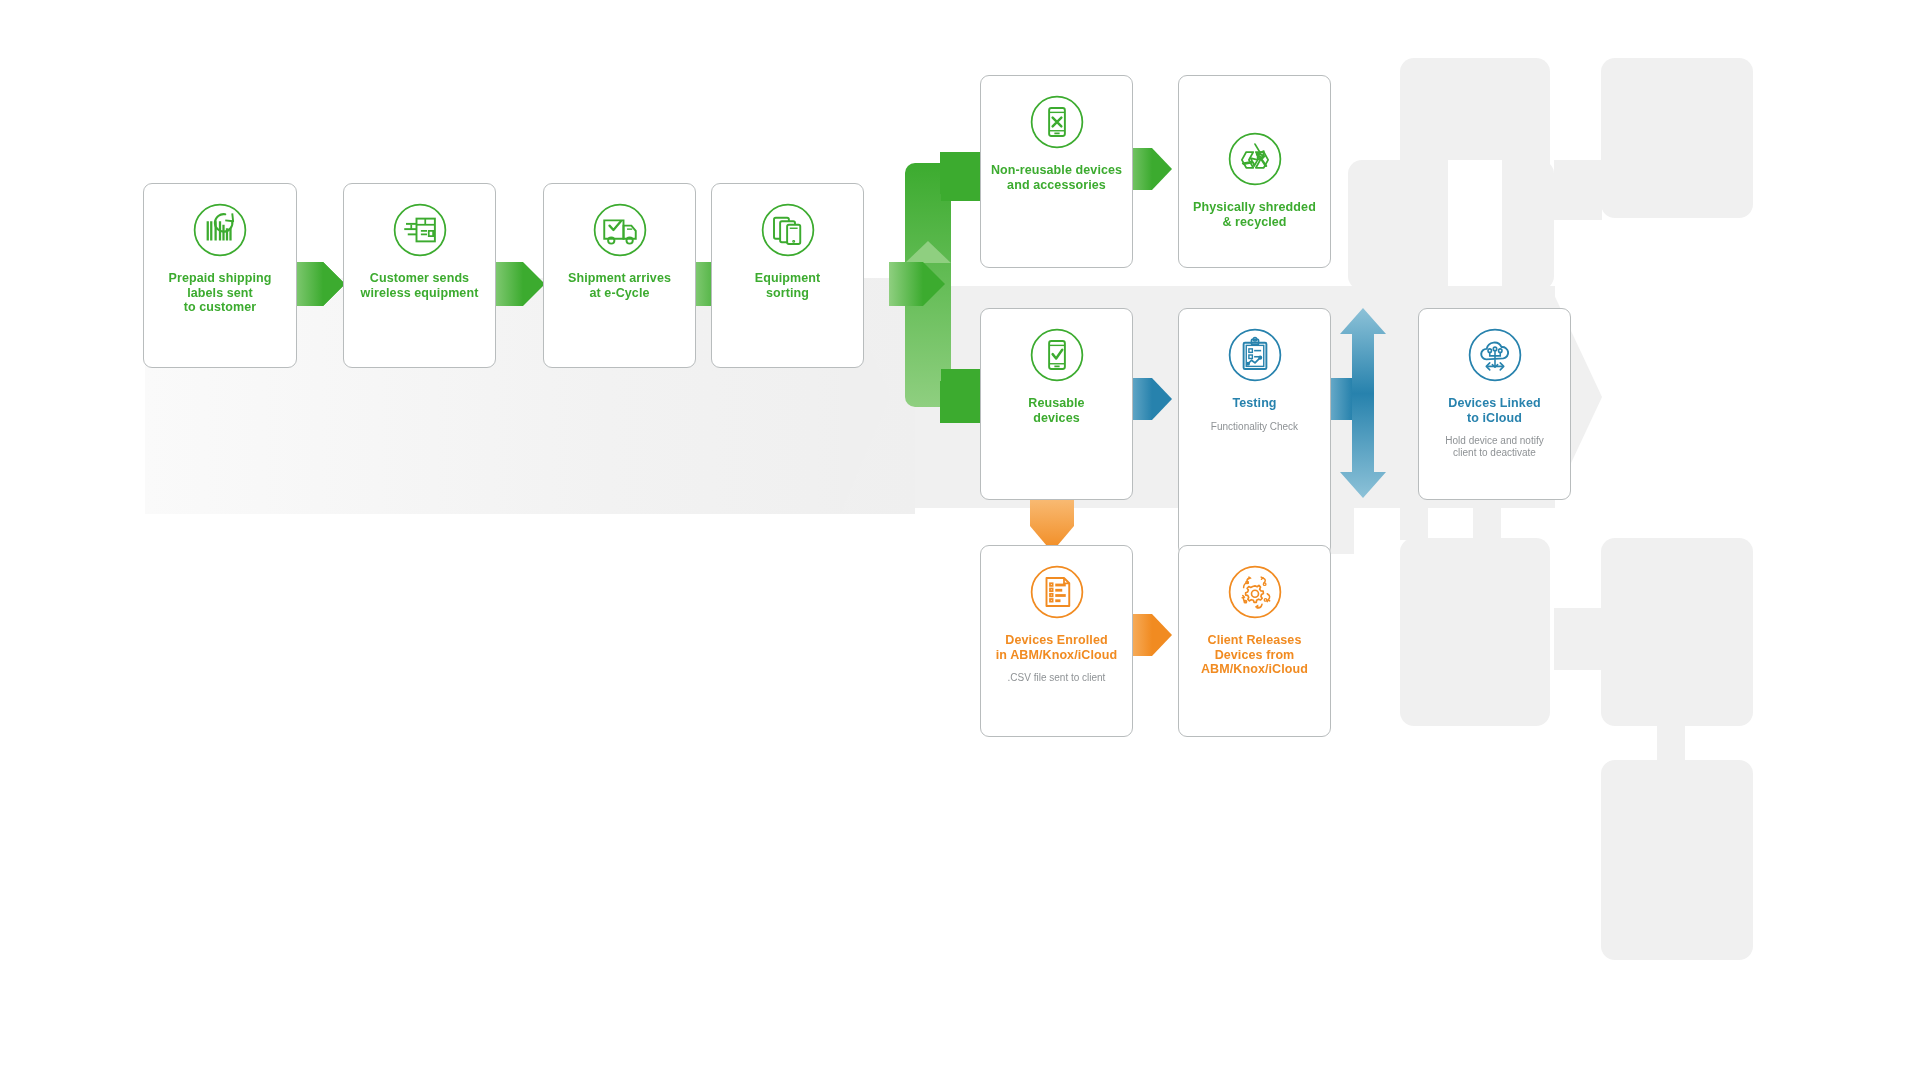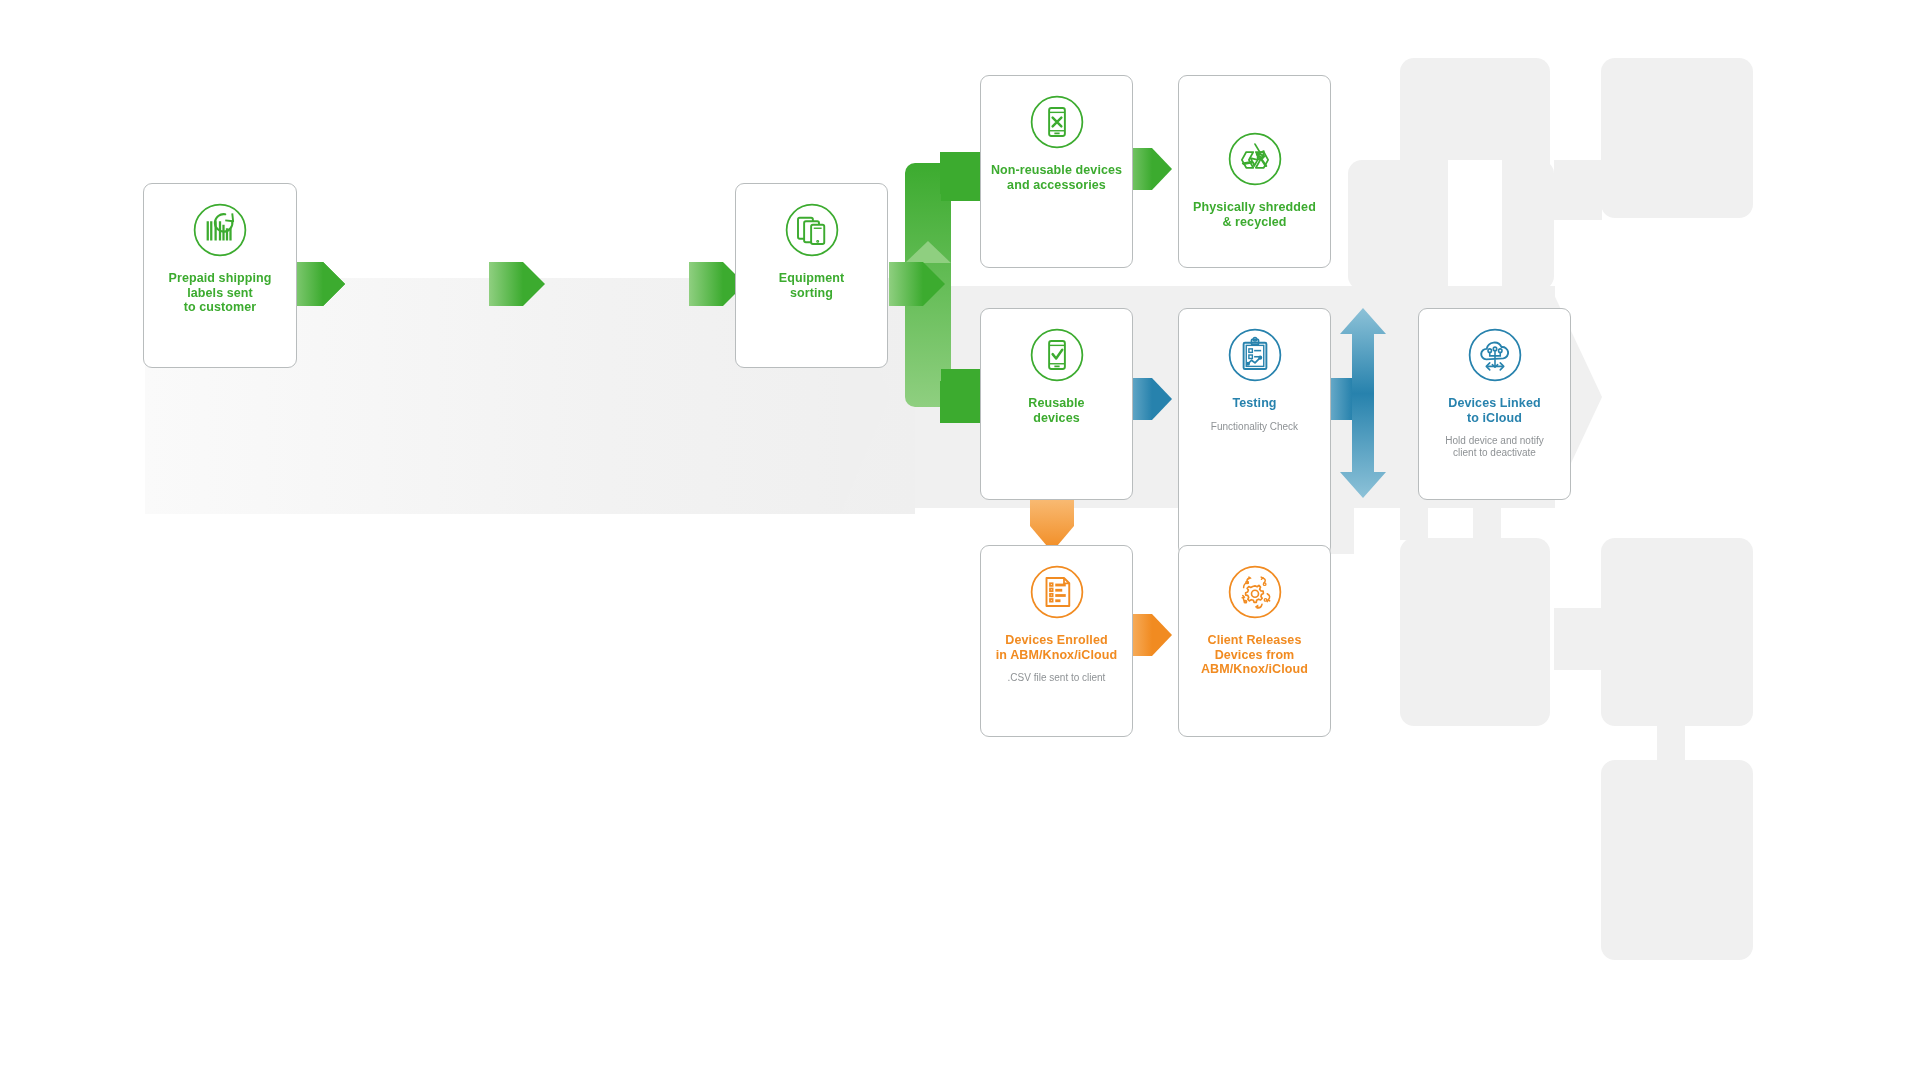--- a/index.html
+++ b/index.html
@@ -290,23 +290,55 @@
           <line x1="40" y1="30" x2="40" y2="44"></line>
           <line x1="44" y1="30" x2="44" y2="44"></line>
         </g>
         <path d="M38 14 a10 10 0 1 0 8 8" stroke-width="2.4" stroke-linecap="round"></path>
         <path d="M46 13 l1 9 l-9 -1" stroke-width="2.2" stroke-linejoin="round"></path>
       </svg>
     </div>
     <div class="card-title green-txt">Prepaid shipping<br>labels sent<br>to customer</div>
   </div>
 
-
-
-  <div class="card" style="left:735px;top:183px;width:153px;height:185px;">
+  <div class="card" style="left:343px;top:183px;width:153px;height:185px;">
+    <div class="card-icon">
+      <svg viewBox="0 0 64 64" fill="none" stroke="#3cab2f" stroke-width="2">
+        <circle cx="32" cy="32" r="29"></circle>
+        <rect x="28" y="19" width="21" height="26" stroke-width="2.2"></rect>
+        <line x1="28" y1="26" x2="49" y2="26" stroke-width="2"></line>
+        <line x1="38" y1="19" x2="38" y2="26" stroke-width="2"></line>
+        <line x1="16" y1="25" x2="28" y2="25" stroke-width="2.2"></line>
+        <line x1="14" y1="31" x2="28" y2="31" stroke-width="2.2"></line>
+        <line x1="18" y1="37" x2="28" y2="37" stroke-width="2.2"></line>
+        <line x1="22" y1="26" x2="22" y2="31" stroke-width="2"></line>
+        <line x1="33" y1="33" x2="40" y2="33" stroke-width="2"></line>
+        <line x1="33" y1="37" x2="40" y2="37" stroke-width="2"></line>
+        <rect x="42" y="33" width="5" height="6" stroke-width="2"></rect>
+      </svg>
+    </div>
+    <div class="card-title green-txt">Customer sends<br>wireless equipment</div>
+  </div>
+
+  <div class="card" style="left:543px;top:183px;width:153px;height:185px;">
+    <div class="card-icon">
+      <svg viewBox="0 0 64 64" fill="none" stroke="#3cab2f" stroke-width="2">
+        <circle cx="32" cy="32" r="29"></circle>
+        <path d="M14 21 H36 V42 H14 Z" stroke-width="2.2" stroke-dasharray="0"></path>
+        <path d="M36 27 H45 L50 33 V42 H36 Z" stroke-width="2.2"></path>
+        <circle cx="22" cy="44" r="3.6" stroke-width="2.2"></circle>
+        <circle cx="43" cy="44" r="3.6" stroke-width="2.2"></circle>
+        <path d="M20 27 l4.5 5 L33 22" stroke-width="2.6" stroke-linecap="round" stroke-linejoin="round"></path>
+        <line x1="40" y1="31" x2="46" y2="31" stroke-width="1.6"></line>
+      </svg>
+    </div>
+    <div class="card-title green-txt">Shipment arrives<br>at e-Cycle</div>
+  </div>
+
+  <div class="card" style="left:711px;top:183px;width:153px;height:185px;">
     <div class="card-icon">
       <svg viewBox="0 0 64 64" fill="none" stroke="#3cab2f" stroke-width="2">
         <circle cx="32" cy="32" r="29"></circle>
         <rect x="16" y="18" width="17" height="24" rx="2" stroke-width="2.2"></rect>
         <rect x="23" y="22" width="17" height="24" rx="2" stroke-width="2.2" fill="#ffffff"></rect>
         <rect x="31" y="26" width="15" height="22" rx="2" stroke-width="2.2" fill="#ffffff"></rect>
         <line x1="34" y1="30" x2="43" y2="30" stroke-width="1.6"></line>
         <circle cx="38.5" cy="45" r="1" stroke-width="1.4"></circle>
       </svg>
     </div>

